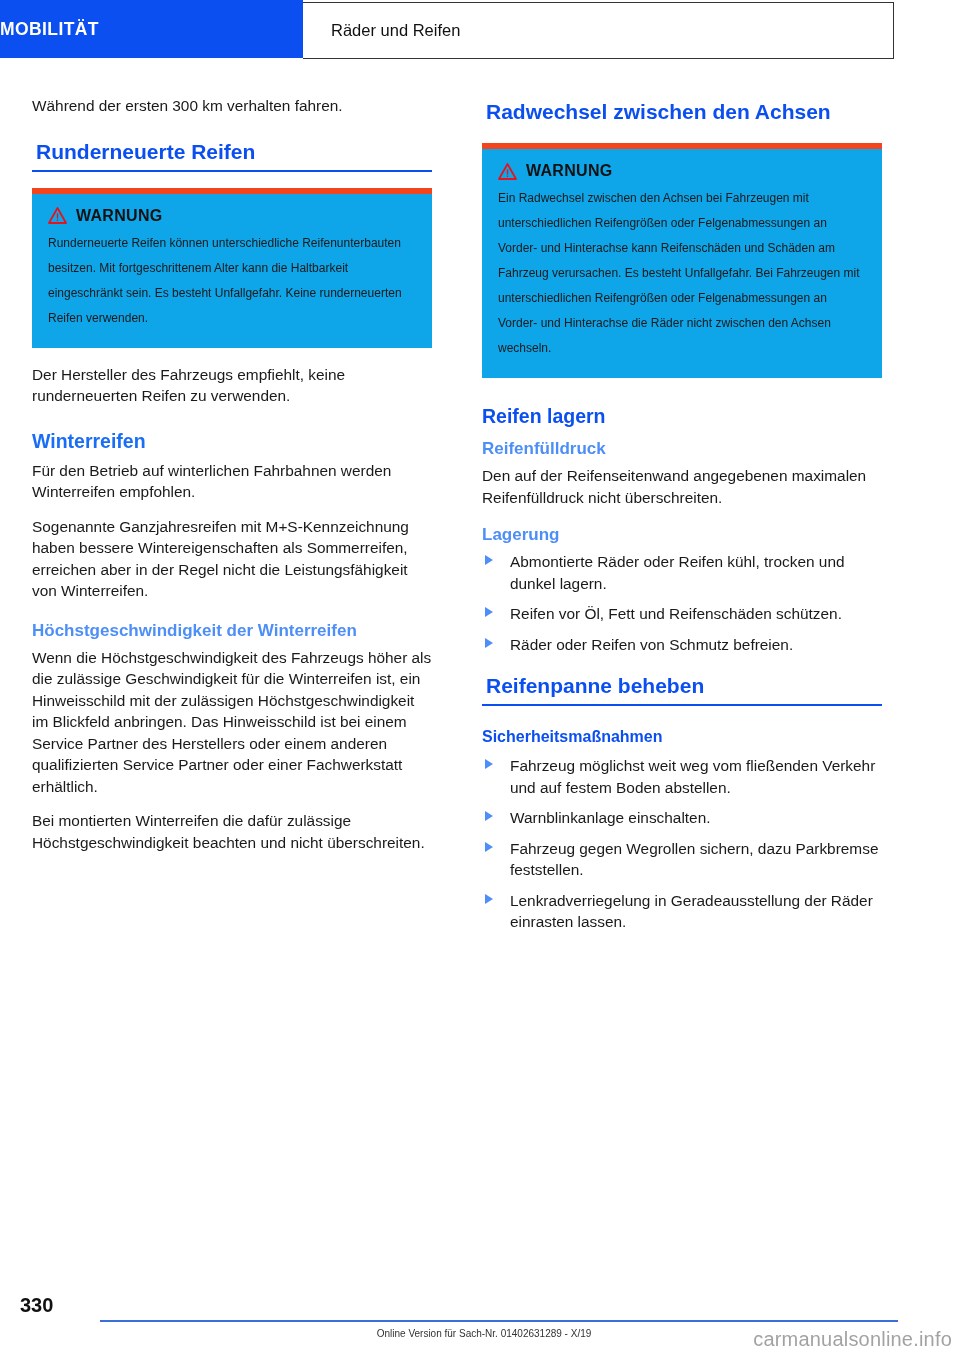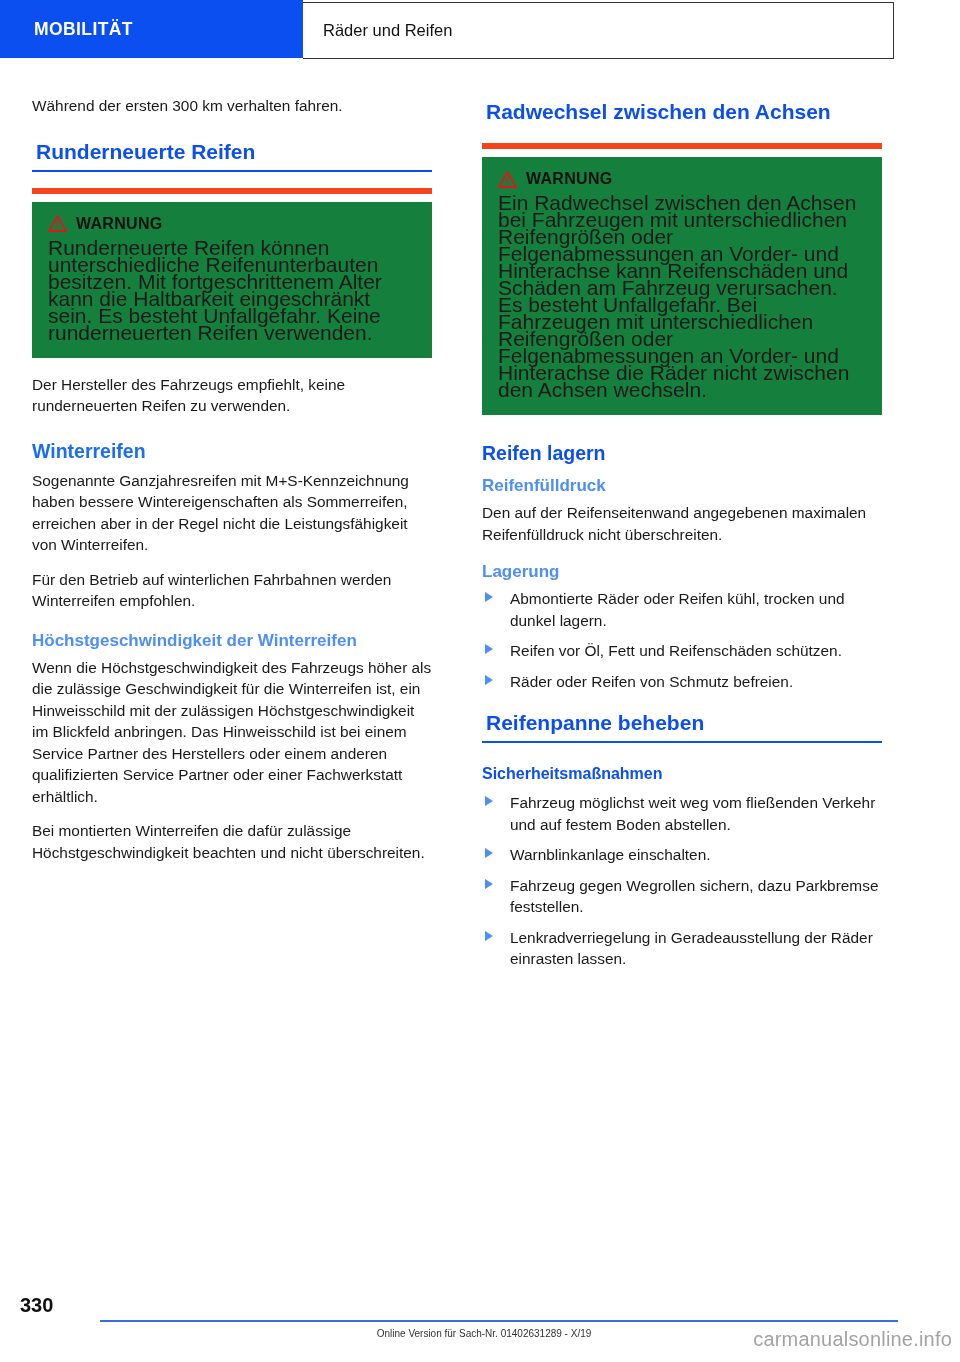--- a/index.html
+++ b/index.html
@@ -11,26 +11,26 @@
     -webkit-font-smoothing: antialiased;
   }
   .page { position: relative; width: 960px; height: 1362px; overflow: hidden; background:#fff; }
 
   
   .header { position: absolute; left: 0; top: 0; width: 960px; height: 62px; }
   .header-chapter {
     position: absolute; left: 0; top: 0; width: 303px; height: 58px;
     background: #0b4ff0; color: #ffffff;
     font-weight: bold; font-size: 17.5px; letter-spacing: 0.4px;
-    display: flex; align-items: center; padding-left: 34px;
+    display: flex; align-items: center; 
   }
   .header-tab {
     position: absolute; left: 303px; top: 2px; width: 591px; height: 57px;
     border: 1px solid #333; border-left: none; background: #fff;
-    display: flex; align-items: center; padding-left: 20px;
+    display: flex; align-items: center; padding-left: 28px;
     font-size: 16.5px; color: #111;
   }
 
   
   .col { position: absolute; top: 95px; width: 400px; }
   .col-left  { left: 32px; }
   .col-right { left: 482px; }
 
   
   .body-text {
@@ -48,24 +48,24 @@
   }
   .h3 {
     font-size: 17px; font-weight: bold; color: #4d8ef7;
     line-height: 22px; margin: 0 0 5px 0;
   }
   .block-gap-top { margin-top: 22px; }
 
   
   .warn-wrap { margin: 10px 0 16px 0; }
   .warn-bar { height: 6px; background: #f4441c; }
-  .warn-box { background: #15803d; padding: 13px 16px 17px 16px; margin-top: 8px; }
+  .warn-box { background: #0ea5e9; padding: 13px 16px 17px 16px; }
   .warn-head { display: flex; align-items: center; gap: 9px; margin-bottom: 6px; }
   .warn-title { font-size: 16px; font-weight: bold; color: #111; letter-spacing: 0.3px; }
-  .warn-text { font-size: 21px; line-height: 17px; color: #1a1a1a; margin: 0; }
+  .warn-text { font-size: 12px; line-height: 25px; color: #1a1a1a; margin: 0; }
   .tri-icon { display: block; }
 
   
   ul.blist { list-style: none; margin: 0 0 4px 0; padding: 0; }
   ul.blist li {
     position: relative; padding-left: 28px;
     font-size: 15.4px; line-height: 21.5px; color: #1a1a1a;
     margin-bottom: 9px;
   }
   ul.blist li .bullet {
@@ -127,22 +127,22 @@
           <span class="warn-title">WARNUNG</span>
         </div>
         <p class="warn-text">Runderneuerte Reifen können unterschiedliche Reifenunterbauten besitzen. Mit fortgeschrittenem Alter kann die Haltbarkeit eingeschränkt sein. Es besteht Unfallgefahr. Keine runderneuerten Reifen verwenden.</p>
       </div>
     </div>
 
     <p class="body-text">Der Hersteller des Fahrzeugs empfiehlt, keine runderneuerten Reifen zu verwenden.</p>
 
     <h2 class="h2 block-gap-top">Winterreifen</h2>
 
+    <p class="body-text">Für den Betrieb auf winterlichen Fahrbahnen werden Winterreifen empfohlen.</p>
     <p class="body-text">Sogenannte Ganzjahresreifen mit M+S-Kennzeichnung haben bessere Wintereigenschaften als Sommerreifen, erreichen aber in der Regel nicht die Leistungsfähigkeit von Winterreifen.</p>
-    <p class="body-text">Für den Betrieb auf winterlichen Fahrbahnen werden Winterreifen empfohlen.</p>
 
     <h3 class="h3" style="margin-top:18px;">Höchstgeschwindigkeit der Winterreifen</h3>
     <p class="body-text">Wenn die Höchstgeschwindigkeit des Fahrzeugs höher als die zulässige Geschwindigkeit für die Winterreifen ist, ein Hinweisschild mit der zulässigen Höchstgeschwindigkeit im Blickfeld anbringen. Das Hinweisschild ist bei einem Service Partner des Herstellers oder einem anderen qualifizierten Service Partner oder einer Fachwerkstatt erhältlich.</p>
     <p class="body-text">Bei montierten Winterreifen die dafür zulässige Höchstgeschwindigkeit beachten und nicht überschreiten.</p>
   </div>
 
   <div class="col col-right">
 
     <h1 class="h1">Radwechsel zwischen den Achsen</h1>
 

